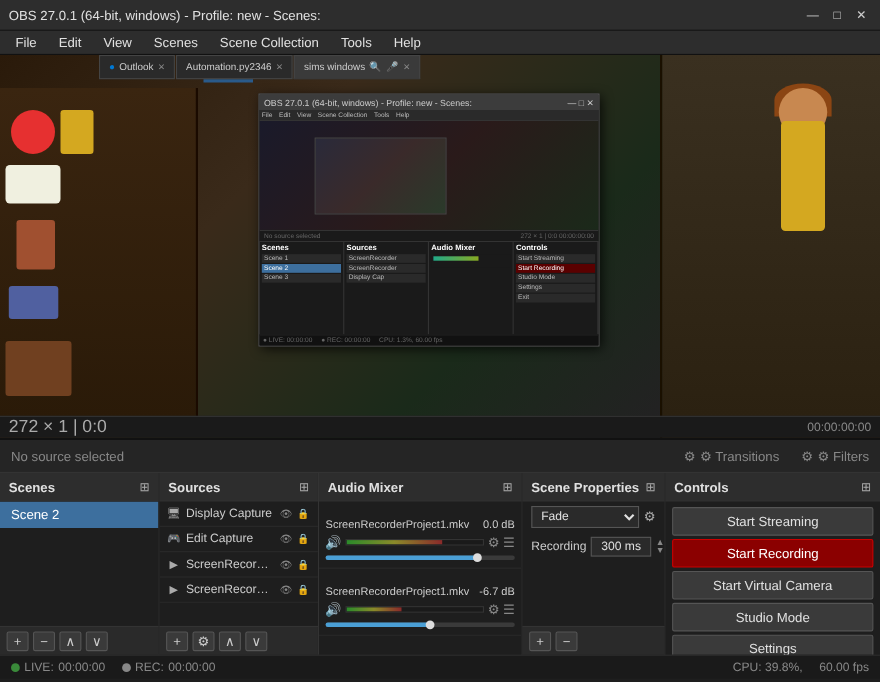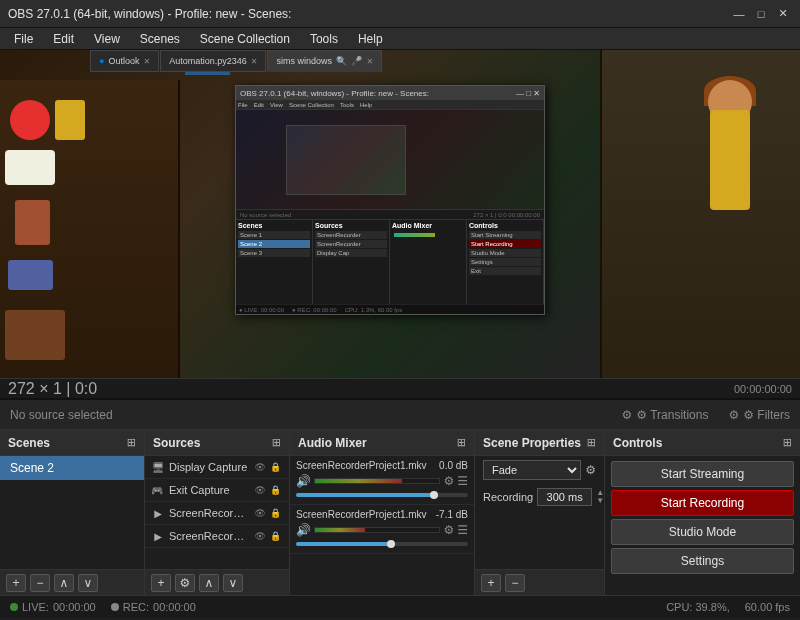--- a/index.html
+++ b/index.html
@@ -301,20 +301,21 @@
       padding: 4px 6px;
       border-bottom: 1px solid #2a2a2a;
     }
     .audio-track-name {
       font-size: 10px;
       color: #ccc;
       margin-bottom: 3px;
       white-space: nowrap;
       overflow: hidden;
       text-overflow: ellipsis;
+      margin-top: 12px;
     }
     .audio-meter-row {
       display: flex;
       align-items: center;
       gap: 3px;
       margin-bottom: 2px;
     }
     .audio-meter {
       flex: 1;
       height: 6px;
@@ -724,21 +725,21 @@
       <div class="source-item">
         <span class="source-icon">🖥</span>
         <span class="source-name">Display Capture</span>
         <div class="source-controls">
           <span class="source-ctrl-btn">👁</span>
           <span class="source-ctrl-btn">🔒</span>
         </div>
       </div>
       <div class="source-item">
         <span class="source-icon">🎮</span>
-        <span class="source-name">Exit Capture</span>
+        <span class="source-name">Edit Capture</span>
         <div class="source-controls">
           <span class="source-ctrl-btn">👁</span>
           <span class="source-ctrl-btn">🔒</span>
         </div>
       </div>
       <div class="source-item">
         <span class="source-icon">▶</span>
         <span class="source-name">ScreenRecorder1</span>
         <div class="source-controls">
           <span class="source-ctrl-btn">👁</span>
@@ -788,21 +789,21 @@
               <div class="audio-slider-fill" style="width:80%;"></div>
               <div class="audio-slider-thumb" style="left:78%;"></div>
             </div>
           </div>
         </div>
       </div>
 
       <div class="audio-track">
         <div class="audio-track-name">
           <span>ScreenRecorderProject1.mkv</span>
-          <span style="float:right;">-7.1 dB</span>
+          <span style="float:right;">-6.7 dB</span>
         </div>
         <div class="audio-meter-row">
           <span class="audio-ctrl-btn">🔊</span>
           <div class="audio-meter">
             <div class="audio-meter-fill" style="width:40%;"></div>
           </div>
           <span class="audio-ctrl-btn">⚙</span>
           <span class="audio-ctrl-btn">☰</span>
         </div>
         <div class="audio-volume-row">
@@ -845,20 +846,21 @@
   </div>
 
   <div class="panel" id="controls-panel" style="border-right:none;">
     <div class="panel-header">
       <span class="panel-header-title">Controls</span>
       <span class="panel-icon">⊞</span>
     </div>
     <div class="panel-content" style="padding-top:2px;">
       <button class="control-btn">Start Streaming</button>
       <button class="control-btn recording">Start Recording</button>
+      <button class="control-btn">Start Virtual Camera</button>
       <button class="control-btn">Studio Mode</button>
       <button class="control-btn">Settings</button>
 
     </div>
   </div>
 
 </div>
 
 <div id="status-bar">
   <div class="status-live">

